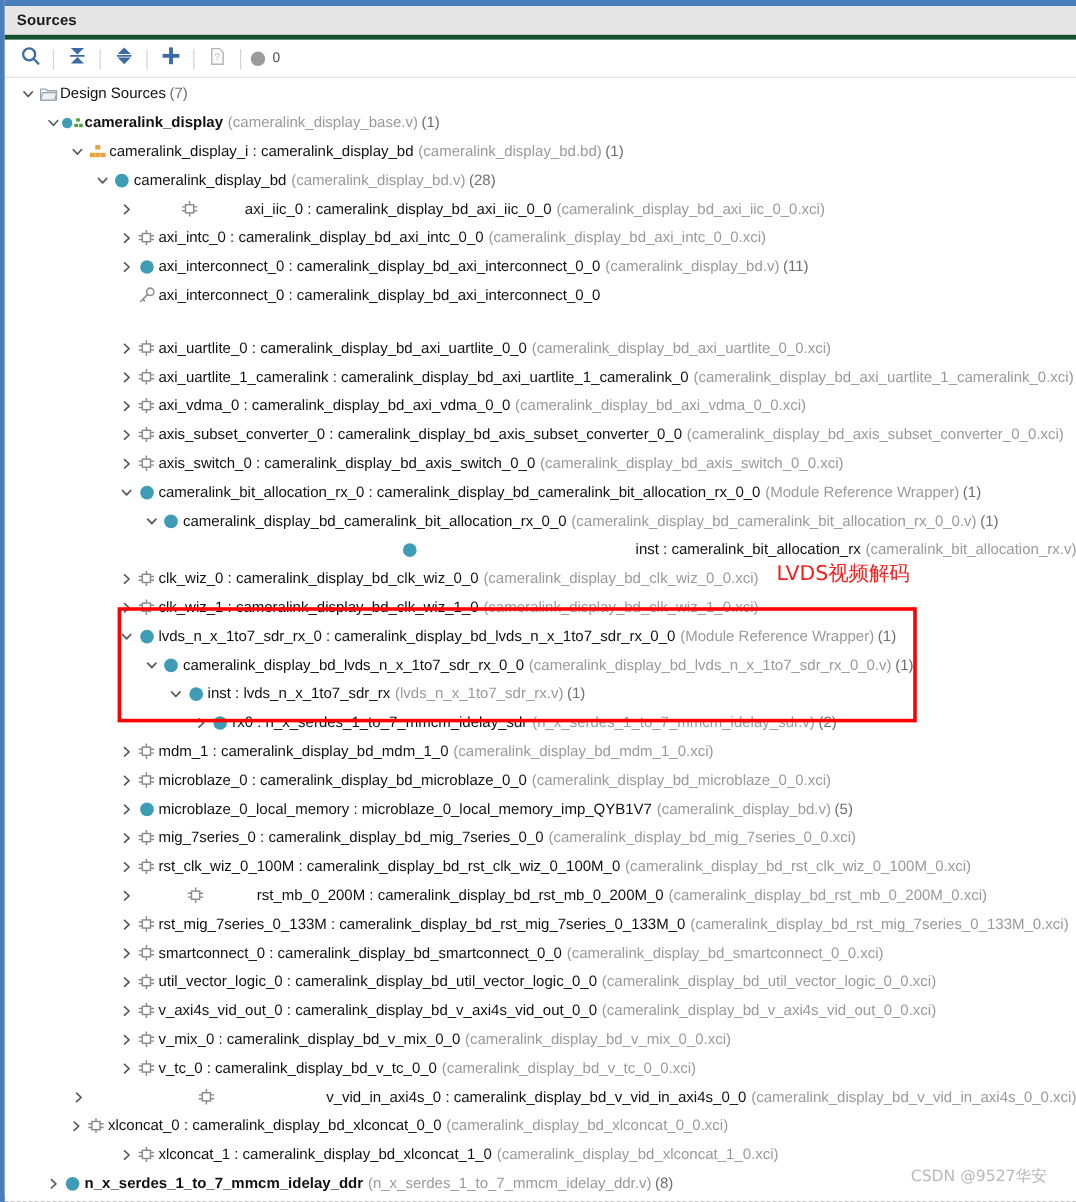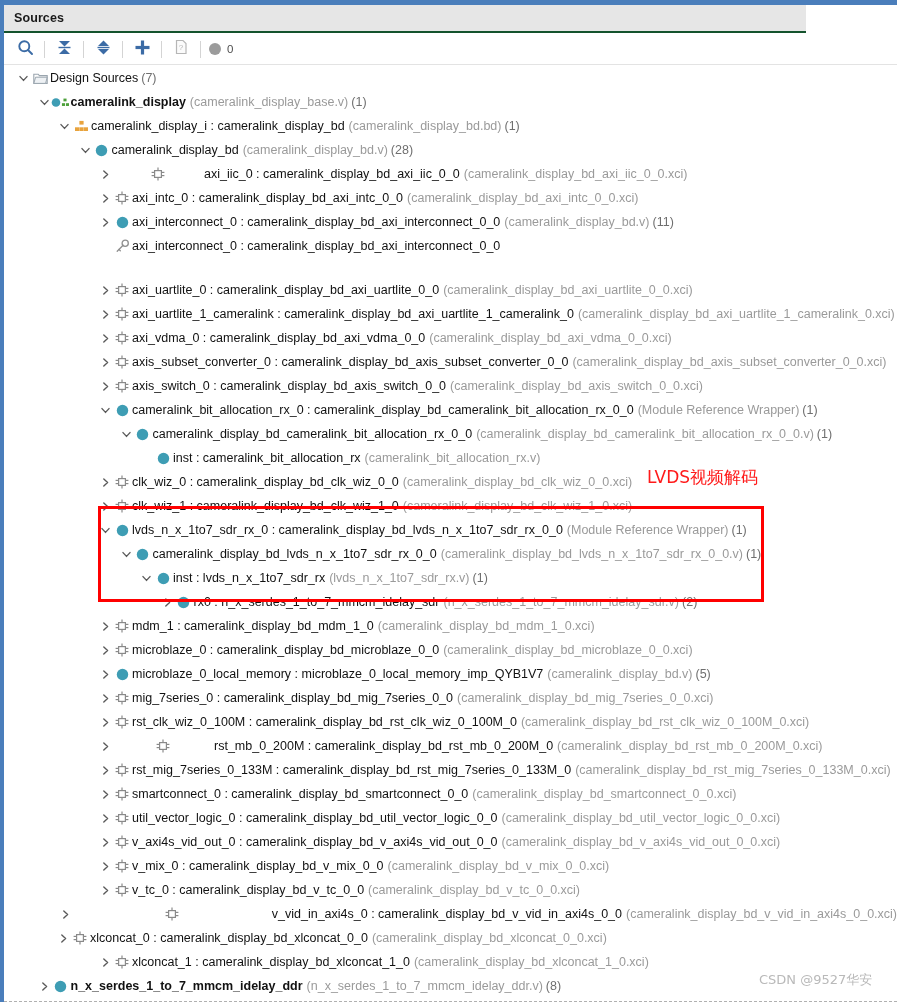--- a/index.html
+++ b/index.html
@@ -18,23 +18,23 @@
   }
   
   .top-strip {
     position: absolute; left: 0; top: 0;
     width: 893px; height: 5px;
     background: #4a7ebb;
   }
   
   .titlebar {
     position: absolute; left: 0; top: 5px;
-    width: 802px; height: 28px;
+    width: 893px; height: 28px;
     background: #e6e6e6;
-    border-bottom: 2px solid #14532d;
+    border-bottom: 4px solid #14532d;
     display: flex; align-items: center;
   }
   .titlebar .title {
     font-size: 12.5px; font-weight: bold; color: #1a1a1a;
     padding-left: 10px; letter-spacing: 0.1px;
   }
   
   .toolbar {
     position: absolute; left: 0; top: 34px;
     width: 893px; height: 31px;
@@ -469,21 +469,21 @@
           <svg width="13" height="13" viewBox="0 0 13 13">
             <circle cx="6.5" cy="6.5" r="5.7" fill="#3e9db4"></circle>
           </svg>
         </span>
         <span class="labels">
           <span class="name plain">cameralink_display_bd_cameralink_bit_allocation_rx_0_0</span>
           <span class="meta">(cameralink_display_bd_cameralink_bit_allocation_rx_0_0.v)</span>
           <span class="count">(1)</span>
         </span>
       </div>
-      <div class="row" style="padding-left: 136px;">
+      <div class="row" style="padding-left: 136px; justify-content: space-between;">
         <span class="twisty empty"></span>
         <span class="icon">
           <svg width="13" height="13" viewBox="0 0 13 13">
             <circle cx="6.5" cy="6.5" r="5.7" fill="#3e9db4"></circle>
           </svg>
         </span>
         <span class="labels">
           <span class="name plain">inst : cameralink_bit_allocation_rx</span>
           <span class="meta">(cameralink_bit_allocation_rx.v)</span>
         </span>

